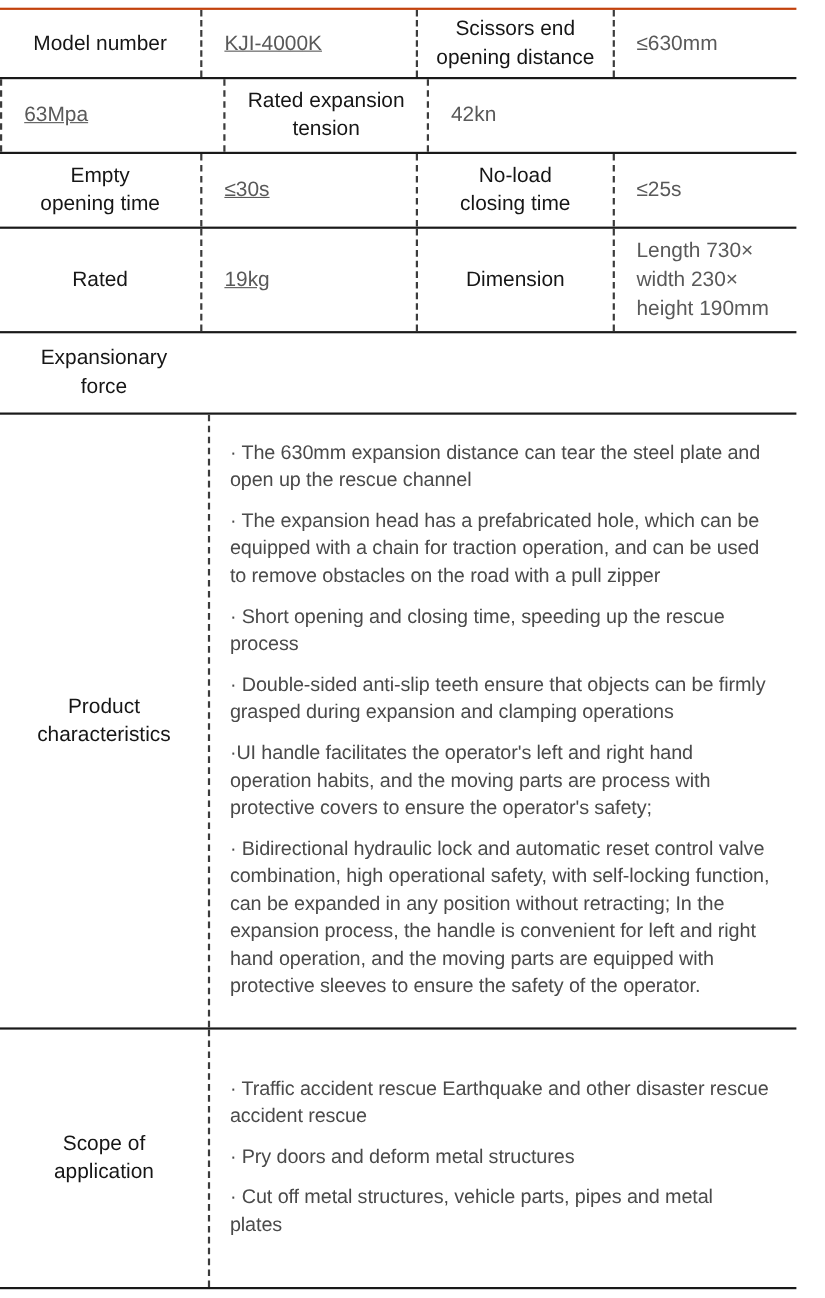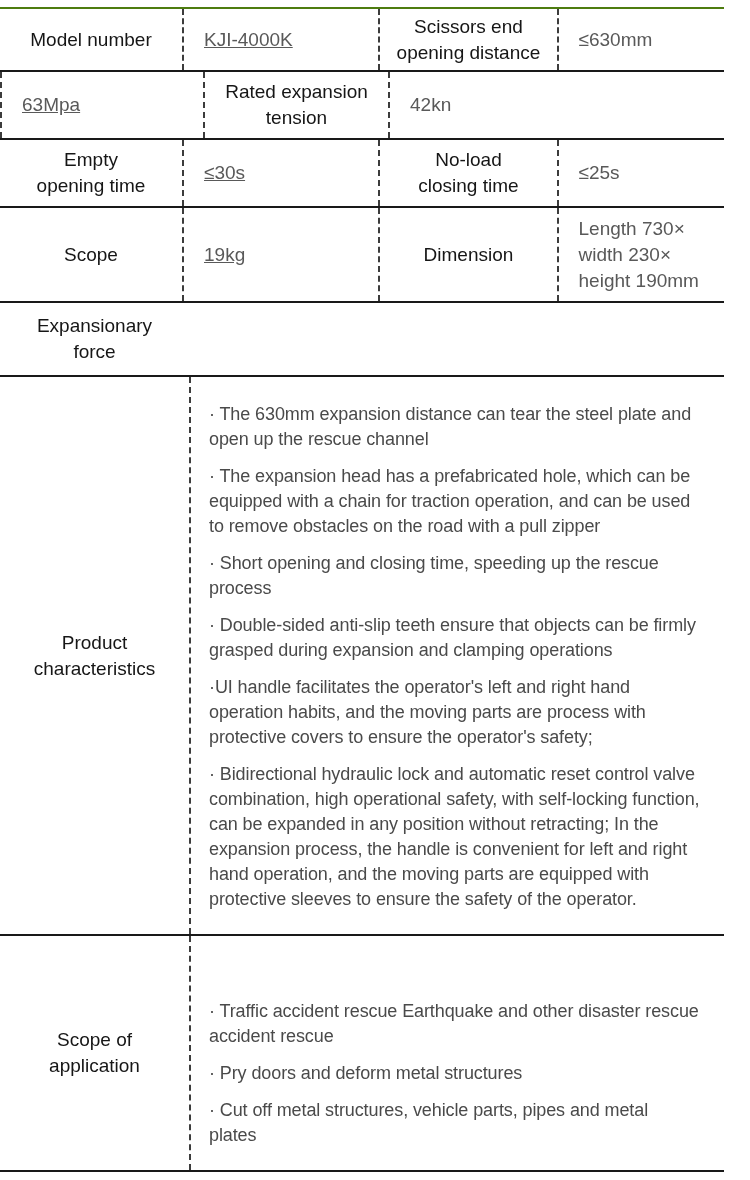--- a/index.html
+++ b/index.html
@@ -9,21 +9,21 @@
   }
   body {
     width: 750px;
     height: 1180px;
     font-family: "Liberation Sans", sans-serif;
     color: #1f1f1f;
     overflow: hidden;
   }
   .spec-table {
     margin-top: 7px;
-    border-top: 2px solid #4d7c0f;
+    border-top: 2px solid #c2410c;
     width: 724px;
   }
   .row {
     display: flex;
     border-bottom: 2px solid #191919;
     box-sizing: content-box;
   }
   .r1 { height: 61px; }
   .r2 { height: 66px; }
   .r3 { height: 66px; }
@@ -61,23 +61,23 @@
     color: #595959;
     padding-left: 20px;
     padding-right: 8px;
   }
   .wide { flex: 1; }
 
   .text-cell {
     flex: 1;
     display: flex;
     flex-direction: column;
-    justify-content: flex-end;
+    justify-content: center;
     align-items: flex-start;
-    padding: 0 24px 16px 18px;
+    padding: 0 24px 4px 18px;
     overflow: hidden;
   }
   .text-cell p {
     margin: 6px 0;
     font-size: 18px;
     line-height: 25px;
     color: #4a4a4a;
     letter-spacing: -0.1px;
   }
 </style>
@@ -104,21 +104,21 @@
   <div class="row r3">
     <div class="cell c1 label-cell">Empty
 opening time</div>
     <div class="cell c2 value-cell dash">≤30s</div>
     <div class="cell c3 label-cell dash">No-load
 closing time</div>
     <div class="cell c4 value-cell dash">≤25s</div>
   </div>
 
   <div class="row r4">
-    <div class="cell c1 label-cell">Scope</div>
+    <div class="cell c1 label-cell">Rated</div>
     <div class="cell c2 value-cell dash">19kg</div>
     <div class="cell c3 label-cell dash">Dimension</div>
     <div class="cell c4 value-cell dash">Length 730× width 230× height 190mm</div>
   </div>
 
   <div class="row r5">
     <div class="cell c1 label-cell">Expansionary
 force</div>
   </div>
 

